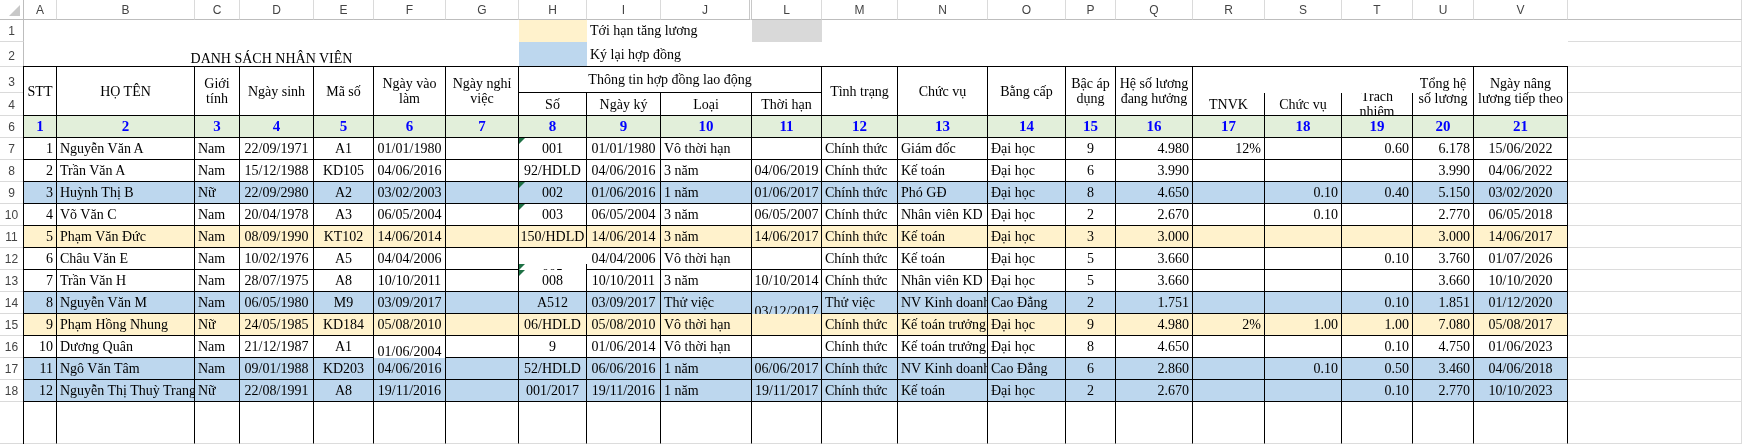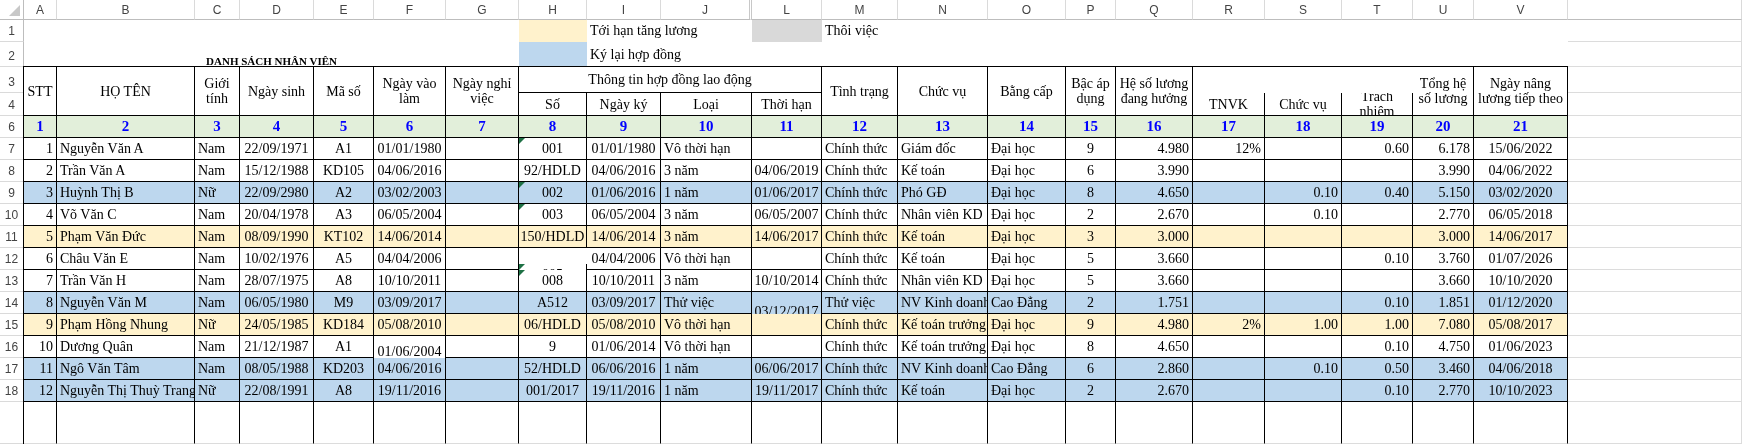--- a/index.html
+++ b/index.html
@@ -17,21 +17,21 @@
   .corner-tri { position:absolute; right:3px; bottom:3px; width:0; height:0;
                 border-left:11px solid transparent; border-bottom:11px solid #c8c8c8; }
   .grid { border-right:1px solid #dcdcdc; border-bottom:1px solid #dcdcdc; }
   .cell { display:flex; align-items:center; overflow:hidden; white-space:nowrap;
           border-right:1px solid #000; border-bottom:1px solid #000; padding:0 3px; }
   .c { justify-content:center; }
   .r { justify-content:flex-end; }
   .l { justify-content:flex-start; }
   .hdr { justify-content:center; text-align:center; white-space:normal; line-height:15px; font-size:14px; }
   .num { color:#0000ff; font-weight:bold; justify-content:center; background:#e2efda; font-size:15px; }
-  .title { font-weight:bold; font-size:11px; display:flex; align-items:center; justify-content:center; }
+  .title { font-weight:normal; font-size:14px; display:flex; align-items:center; justify-content:center; }
   .legend-swatch { }
   .legend-text { display:flex; align-items:center; padding-left:3px; font-size:14px; }
   .tri { position:absolute; left:0; top:0; width:0; height:0;
          border-right:6px solid transparent; border-top:6px solid #1e7145; }
 </style>
 </head>
 <body>
 
 <div class="sheet" id="sheet">
     <div class="abs corner" style="left: 0px; top: 0px; width: 24px; height: 20px;">
@@ -94,21 +94,20 @@
     <div class="abs grid" style="left: 1568px; top: 336px; width: 174px; height: 22px;"></div>
     <div class="abs grid" style="left: 1568px; top: 358px; width: 174px; height: 22px;"></div>
     <div class="abs grid" style="left: 1568px; top: 380px; width: 174px; height: 22px;"></div>
     <div class="abs grid" style="left: 1568px; top: 402px; width: 174px; height: 42px;"></div>
     <div class="abs title" style="left: 24px; top: 20px; width: 495px; height: 47px; align-items: flex-end;">DANH SÁCH NHÂN VIÊN</div>
     <div class="abs legend-swatch" style="left: 519px; top: 20px; width: 68px; height: 22px; background: rgb(255, 242, 204);"></div>
     <div class="abs legend-text" style="left: 587px; top: 20px; width: 165px; height: 22px;">Tới hạn tăng lương</div>
     <div class="abs legend-swatch" style="left: 519px; top: 42px; width: 68px; height: 25px; background: rgb(189, 215, 238);"></div>
     <div class="abs legend-text" style="left: 587px; top: 42px; width: 165px; height: 25px;">Ký lại hợp đồng</div>
     <div class="abs legend-swatch" style="left: 752px; top: 20px; width: 70px; height: 22px; background: rgb(217, 217, 217);"></div>
-    <div class="abs legend-text" style="left: 822px; top: 20px; width: 166px; height: 22px;">Thôi việc</div>
     <div class="abs" style="left: 24px; top: 66px; width: 1544px; height: 1px; background: rgb(0, 0, 0);"></div>
     <div class="abs" style="left: 23px; top: 66px; width: 1px; height: 378px; background: rgb(0, 0, 0);"></div>
     <div class="abs cell hdr" style="left: 24px; top: 67px; width: 33px; height: 49px;">STT</div>
     <div class="abs cell hdr" style="left: 57px; top: 67px; width: 138px; height: 49px;">HỌ TÊN</div>
     <div class="abs cell hdr" style="left: 195px; top: 67px; width: 45px; height: 49px;">Giới tính</div>
     <div class="abs cell hdr" style="left: 240px; top: 67px; width: 74px; height: 49px;">Ngày sinh</div>
     <div class="abs cell hdr" style="left: 314px; top: 67px; width: 60px; height: 49px;">Mã số</div>
     <div class="abs cell hdr" style="left: 374px; top: 67px; width: 72px; height: 49px;">Ngày vào làm</div>
     <div class="abs cell hdr" style="left: 822px; top: 67px; width: 76px; height: 49px;">Tình trạng</div>
     <div class="abs cell hdr" style="left: 446px; top: 67px; width: 73px; height: 49px;">Ngày nghỉ việc</div>
@@ -353,21 +352,21 @@
     <div class="abs cell c" style="left: 1066px; top: 336px; width: 50px; height: 22px; background: rgb(255, 255, 255);">8</div>
     <div class="abs cell r" style="left: 1116px; top: 336px; width: 77px; height: 22px; background: rgb(255, 255, 255);">4.650</div>
     <div class="abs cell r" style="left: 1193px; top: 336px; width: 72px; height: 22px; background: rgb(255, 255, 255);"></div>
     <div class="abs cell r" style="left: 1265px; top: 336px; width: 77px; height: 22px; background: rgb(255, 255, 255);"></div>
     <div class="abs cell r" style="left: 1342px; top: 336px; width: 71px; height: 22px; background: rgb(255, 255, 255);">0.10</div>
     <div class="abs cell r" style="left: 1413px; top: 336px; width: 61px; height: 22px; background: rgb(255, 255, 255);">4.750</div>
     <div class="abs cell c" style="left: 1474px; top: 336px; width: 94px; height: 22px; background: rgb(255, 255, 255);">01/06/2023</div>
     <div class="abs cell r" style="left: 24px; top: 358px; width: 33px; height: 22px; background: rgb(189, 215, 238);">11</div>
     <div class="abs cell l" style="left: 57px; top: 358px; width: 138px; height: 22px; background: rgb(189, 215, 238);">Ngô Văn Tâm</div>
     <div class="abs cell l" style="left: 195px; top: 358px; width: 45px; height: 22px; background: rgb(189, 215, 238);">Nam</div>
-    <div class="abs cell c" style="left: 240px; top: 358px; width: 74px; height: 22px; background: rgb(189, 215, 238);">08/05/1988</div>
+    <div class="abs cell c" style="left: 240px; top: 358px; width: 74px; height: 22px; background: rgb(189, 215, 238);">09/01/1988</div>
     <div class="abs cell c" style="left: 314px; top: 358px; width: 60px; height: 22px; background: rgb(189, 215, 238);">KD203</div>
     <div class="abs cell c" style="left: 374px; top: 358px; width: 72px; height: 22px; background: rgb(189, 215, 238);">04/06/2016</div>
     <div class="abs cell c" style="left: 446px; top: 358px; width: 73px; height: 22px; background: rgb(189, 215, 238);"></div>
     <div class="abs cell c" style="left: 519px; top: 358px; width: 68px; height: 22px; background: rgb(189, 215, 238);">52/HDLD</div>
     <div class="abs cell c" style="left: 587px; top: 358px; width: 74px; height: 22px; background: rgb(189, 215, 238);">06/06/2016</div>
     <div class="abs cell l" style="left: 661px; top: 358px; width: 91px; height: 22px; background: rgb(189, 215, 238);">1 năm</div>
     <div class="abs cell c" style="left: 752px; top: 358px; width: 70px; height: 22px; background: rgb(189, 215, 238);">06/06/2017</div>
     <div class="abs cell l" style="left: 822px; top: 358px; width: 76px; height: 22px; background: rgb(189, 215, 238);">Chính thức</div>
     <div class="abs cell l" style="left: 898px; top: 358px; width: 90px; height: 22px; background: rgb(189, 215, 238);">NV Kinh doanh</div>
     <div class="abs cell l" style="left: 988px; top: 358px; width: 78px; height: 22px; background: rgb(189, 215, 238);">Cao Đẳng</div>

